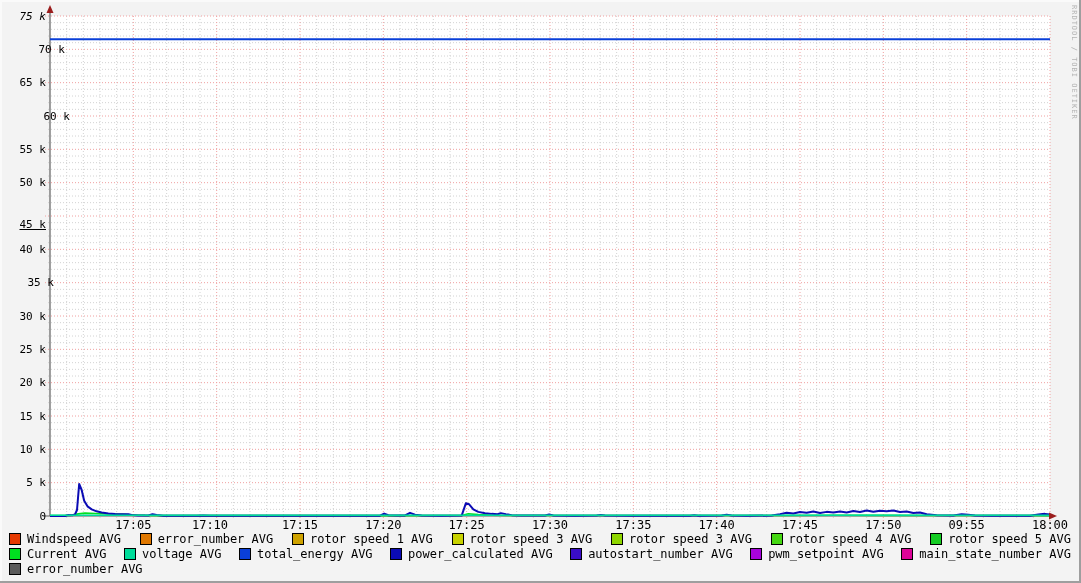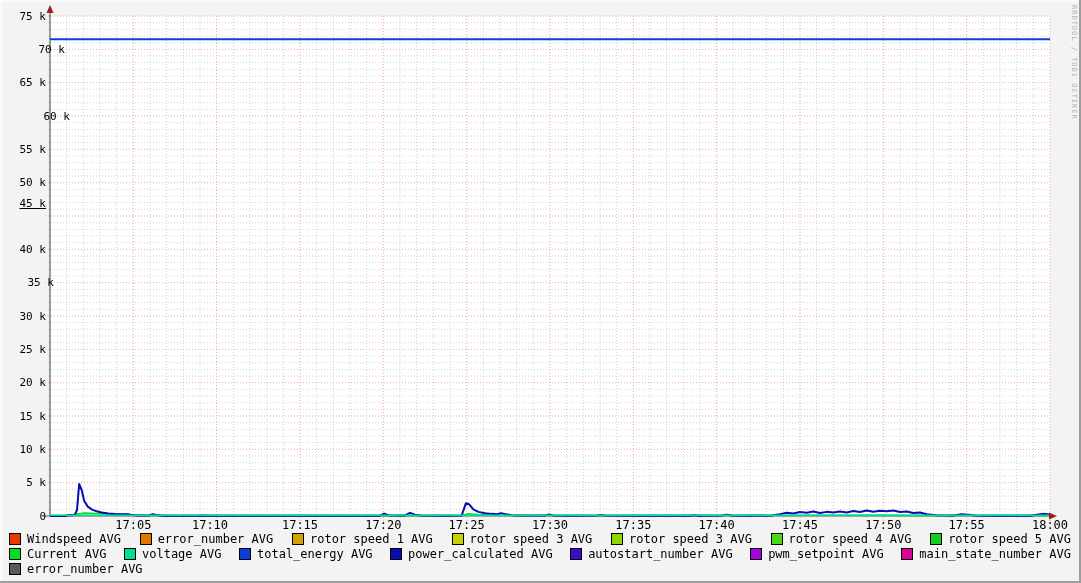--- a/index.html
+++ b/index.html
@@ -192,40 +192,40 @@
   <div id="ylabels">
       <div class="ylab" style="top: 509.5px;">0</div>
       <div class="ylab" style="top: 476.167px;">5 k</div>
       <div class="ylab" style="top: 442.833px;">10 k</div>
       <div class="ylab" style="top: 409.5px;">15 k</div>
       <div class="ylab" style="top: 376.167px;">20 k</div>
       <div class="ylab" style="top: 342.833px;">25 k</div>
       <div class="ylab" style="top: 309.5px;">30 k</div>
       <div class="ylab" style="top: 276.167px; margin-left: 8px;">35 k</div>
       <div class="ylab" style="top: 242.833px;">40 k</div>
-      <div class="ylab" style="top: 197px; text-decoration: underline;">45 k</div>
+      <div class="ylab" style="top: 218px; text-decoration: underline;">45 k</div>
       <div class="ylab" style="top: 176.167px;">50 k</div>
       <div class="ylab" style="top: 142.833px;">55 k</div>
       <div class="ylab" style="top: 109.5px; padding-left: 24px;">60 k</div>
       <div class="ylab" style="top: 76.1667px;">65 k</div>
       <div class="ylab" style="top: 42.8333px; padding-left: 19px;">70 k</div>
-      <div class="ylab" style="top: 9.5px;">75 k</div>
+      <div class="ylab" style="top: 9.5px; font-style: italic;">75 k</div>
     </div>
   <div id="xlabels">
       <div class="xlab" style="left: 98.3333px;">17:05</div>
       <div class="xlab" style="left: 175px;">17:10</div>
       <div class="xlab" style="left: 265px;">17:15</div>
       <div class="xlab" style="left: 348.333px;">17:20</div>
       <div class="xlab" style="left: 431.667px;">17:25</div>
       <div class="xlab" style="left: 515px;">17:30</div>
       <div class="xlab" style="left: 598.333px;">17:35</div>
       <div class="xlab" style="left: 681.667px;">17:40</div>
       <div class="xlab" style="left: 765px;">17:45</div>
       <div class="xlab" style="left: 848.333px;">17:50</div>
-      <div class="xlab" style="left: 931.667px;">17:55</div>
+      <div class="xlab" style="left: 931.667px;">09:55</div>
       <div class="xlab" style="left: 1015px;">18:00</div>
     </div>
   <div id="legend" class="legend">
       <div class="legend-row spread">
         <span class="legend-item">
           <span class="swatch" style="background: rgb(230, 57, 0);"></span>
           <span>Windspeed AVG</span>
         </span>
         <span class="legend-item">
           <span class="swatch" style="background: rgb(224, 120, 0);"></span>

